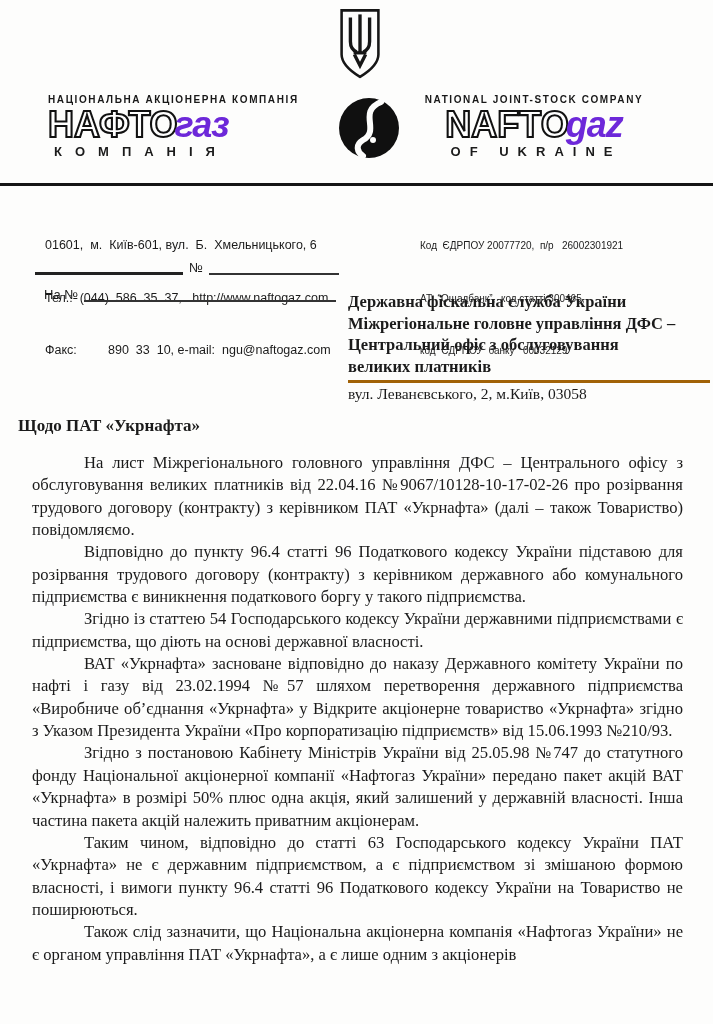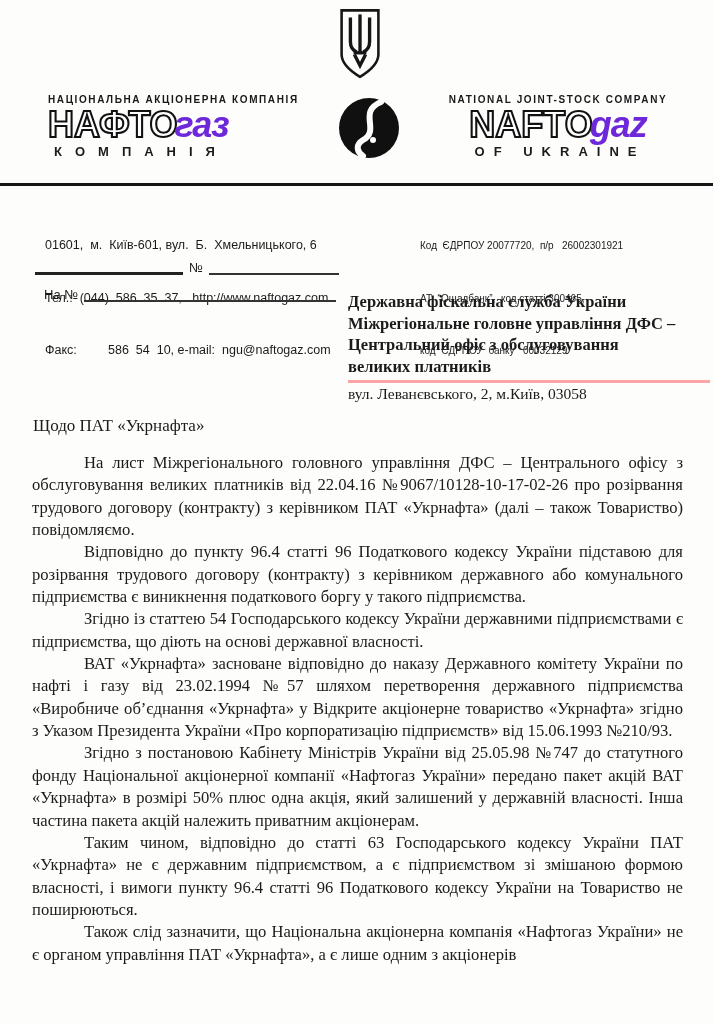--- a/index.html
+++ b/index.html
@@ -5,21 +5,21 @@
   html,body{margin:0;padding:0;background:#888;}
   .page{
     width:713px;height:1024px;background:#fdfdfc;position:relative;
     margin:0 auto;overflow:hidden;color:#1b1b1b;
     font-family:"Liberation Serif", serif;
   }
   
   .trident{position:absolute;left:336px;top:8px;width:48px;height:76px;}
   .logo-left{position:absolute;left:48px;top:94px;width:268px;
     font-family:"Liberation Sans", sans-serif;}
-  .logo-right{position:absolute;left:420px;top:94px;width:276px;text-align:center;
+  .logo-right{position:absolute;left:396px;top:94px;width:276px;text-align:center;
     font-family:"Liberation Sans", sans-serif;}
   .logo-tagline{font-size:10px;font-weight:bold;letter-spacing:1.6px;color:#181818;white-space:nowrap;}
   .logo-main{font-size:36px;font-weight:bold;line-height:38px;white-space:nowrap;margin-top:1px;}
   .logo-outline{color:#111;-webkit-text-fill-color:#fff;-webkit-text-stroke:2.1px #111;letter-spacing:0px;}
   .logo-italic{font-style:italic;color:#6d28d9;letter-spacing:-1px;margin-left:-3px;}
   .logo-sub{font-size:13px;font-weight:bold;letter-spacing:13px;margin-top:0px;white-space:nowrap;text-indent:6px;}
   .logo-sub-en{font-size:13px;font-weight:bold;letter-spacing:9px;margin-top:0px;white-space:nowrap;text-indent:4px;}
   .flame-logo{position:absolute;left:337px;top:96px;width:64px;height:64px;}
   .header-divider{position:absolute;left:0;top:183px;width:713px;height:3px;background:#151515;}
   
@@ -32,24 +32,24 @@
     font-family:"Liberation Sans", sans-serif;font-size:13px;}
   .ref-row2{position:absolute;left:38px;top:286px;width:320px;
     font-family:"Liberation Sans", sans-serif;font-size:13px;}
   .blank-line{display:inline-block;border-bottom:2px solid #333;height:14px;vertical-align:bottom;}
   .blank-thick{border-bottom-width:3px;border-color:#222;}
   .bl-150{width:148px;} .bl-130{width:130px;} .bl-250{width:252px;}
   .ref-label{display:inline-block;margin:0 6px;}
   
   .recipient{position:absolute;left:348px;top:291px;width:362px;}
   .recipient-line{font-weight:bold;font-size:16.5px;line-height:21.5px;}
-  .recipient-address{border-top:3px solid #fca5a5;margin-top:3px;padding-top:2px;
+  .recipient-address{border-top:3px solid #a16207;margin-top:3px;padding-top:2px;
     font-size:15.5px;font-weight:normal;}
   
-  .subject{position:absolute;left:33px;top:416px;font-weight:normal;font-size:17px;}
+  .subject{position:absolute;left:18px;top:416px;font-weight:bold;font-size:17px;}
   .body-text{position:absolute;left:32px;top:452px;width:651px;}
   .body-text p{margin:0;text-align:justify;text-indent:52px;
     font-size:16.6px;line-height:22.35px;}
 </style>
 </head>
 <body>
 
 <div class="page">
 
   <div class="trident">
@@ -83,21 +83,21 @@
     <div class="logo-tagline">NATIONAL JOINT-STOCK COMPANY</div>
     <div class="logo-main"><span class="logo-outline">NAFTO</span><span class="logo-italic">gaz</span></div>
     <div class="logo-sub-en">OF UKRAINE</div>
   </div>
 
   <div class="header-divider"></div>
 
   <div class="contacts-left">
     <div>01601,  м.  Київ-601, вул.  Б.  Хмельницького, 6</div>
     <div>Тел.:  (044)  586  35  37,   http://www.naftogaz.com</div>
-    <div>Факс:         586  54  10, e-mail:  ngu@naftogaz.com</div>
+    <div>Факс:         890  33  10, e-mail:  ngu@naftogaz.com</div>
   </div>
   <div class="contacts-right">
     <div>Код  ЄДРПОУ 20077720,  п/р   26002301921</div>
     <div>АТ  “Ощадбанк”,  код статті 300465,</div>
     <div>код  ЄДРПОУ  банку   00032129</div>
   </div>
 
   <div class="ref-row1">
     <span class="blank-line blank-thick bl-150"></span><span class="ref-label">№</span><span class="blank-line bl-130"></span>
   </div>

